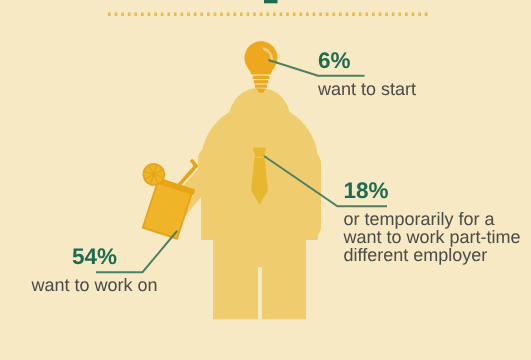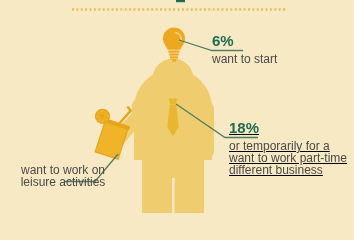--- a/index.html
+++ b/index.html
@@ -48,21 +48,20 @@
     white-space: nowrap;
   }
   #callout-bulb {
     left: 212px;
     top: 33px;
   }
   #callout-bulb .pct { margin-bottom: 5px; }
   #callout-tie {
     left: 229px;
     top: 120px;
-    text-decoration: underline;
   }
   #callout-tie .pct { margin-bottom: 5px; }
   #callout-drink {
     left: 8px;
     top: 164px;
     text-align: center;
     width: 110px;
   }
   #callout-drink .pct { margin-bottom: 5px; }
 </style>
@@ -145,21 +144,21 @@
 
   <div class="callout" id="callout-bulb">
     <div class="pct">6%</div>
     <div class="desc">want to start</div>
   </div>
 
   <div class="callout" id="callout-tie">
     <div class="pct">18%</div>
     <div class="desc">or temporarily for a</div>
     <div class="desc">want to work part-time</div>
-    <div class="desc">different business</div>
+    <div class="desc">different employer</div>
   </div>
 
   <div class="callout" id="callout-drink">
+    <div class="pct">54%</div>
     <div class="desc">want to work on</div>
-    <div class="desc">leisure activities</div>
   </div>
 
 </div>
 
 </body></html>

